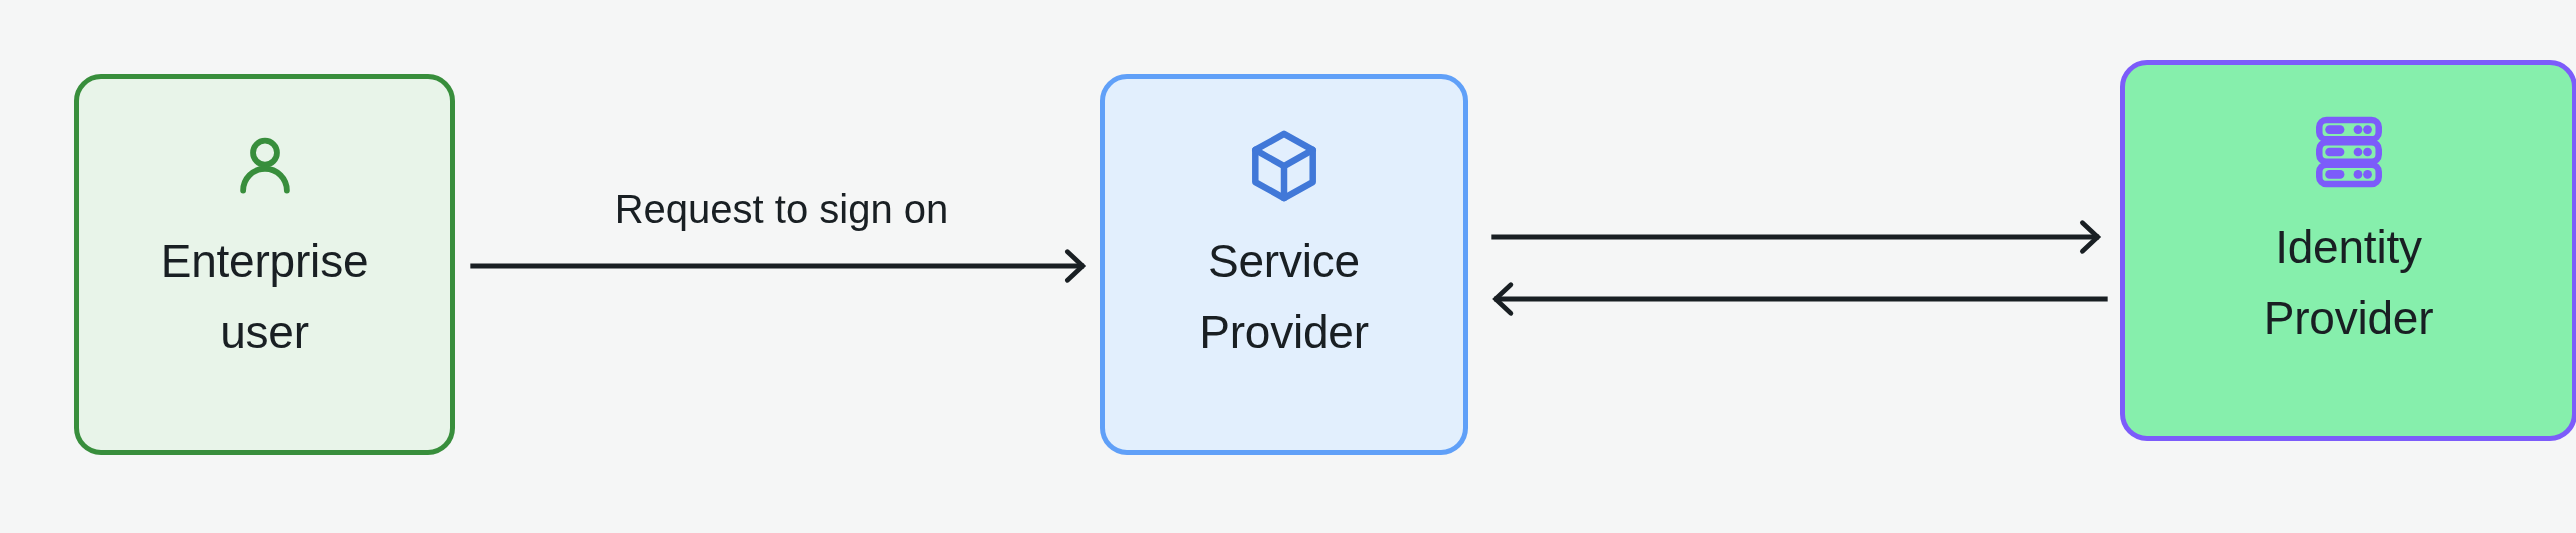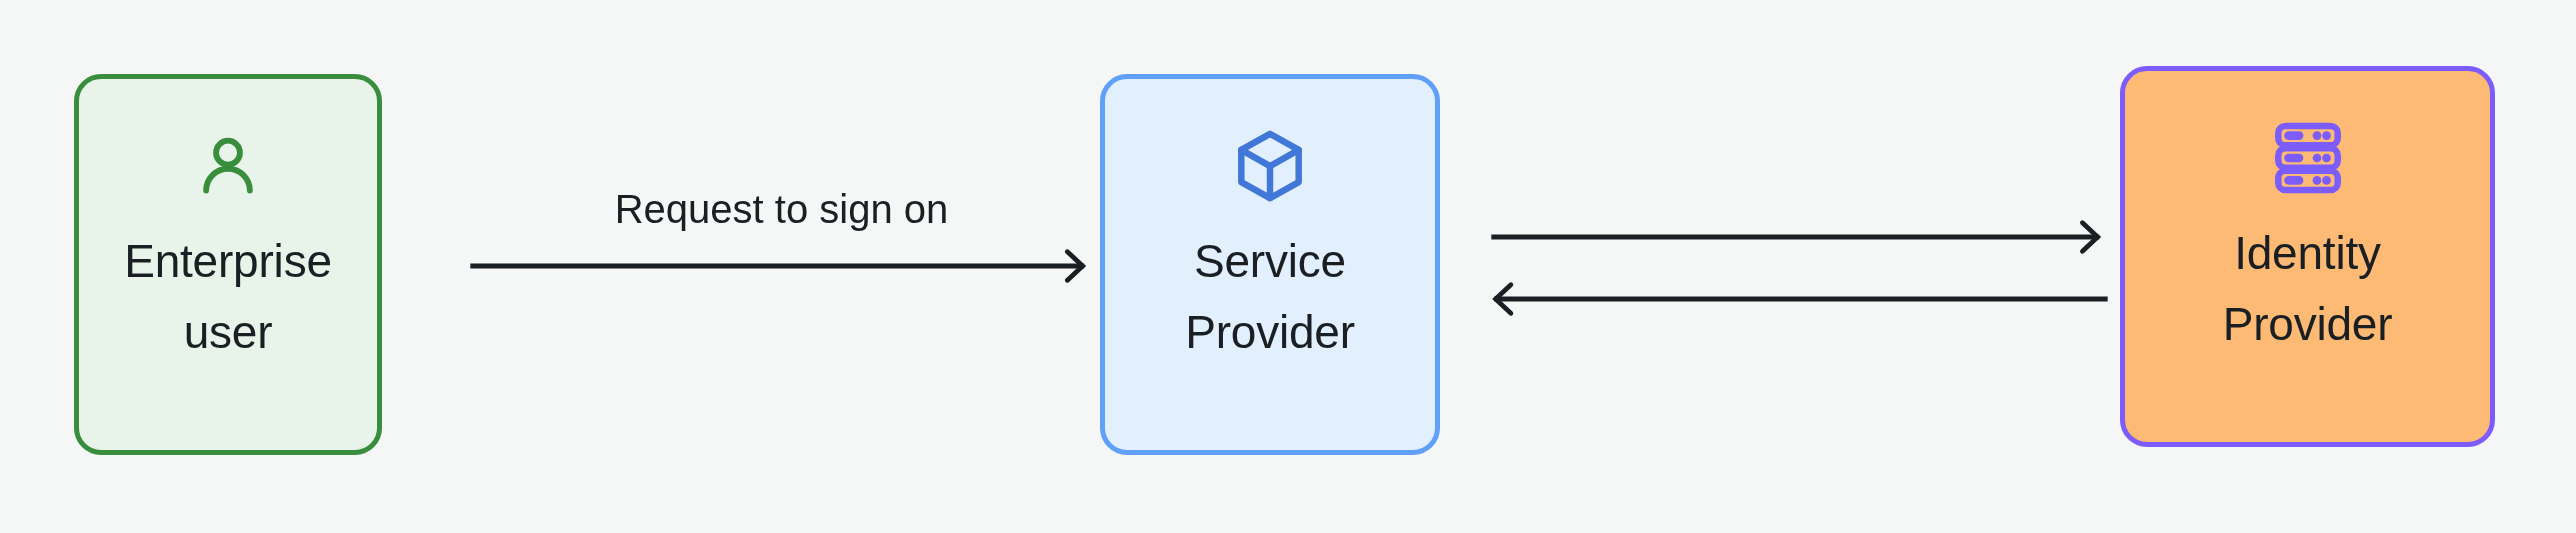--- a/index.html
+++ b/index.html
@@ -46,39 +46,39 @@
     color: #191f23;
     text-align: center;
     letter-spacing: -0.2px;
     white-space: pre-line;
     font-weight: 400;
   }
 
   #node-enterprise-user {
     left: 74px;
     top: 74px;
-    width: 308px;
+    width: 381px;
     height: 381px;
     background: #e8f4e9;
     border-color: #388e3c;
   }
   #node-service-provider {
     left: 1100px;
     top: 74px;
-    width: 340px;
+    width: 368px;
     height: 381px;
     background: #e2effd;
     border-color: #60a0f8;
   }
   #node-identity-provider {
     left: 2120px;
-    top: 66px;
-    width: 375px;
+    top: 60px;
+    width: 457px;
     height: 381px;
-    background: #fdba74;
+    background: #86efac;
     border-color: #7c5cfa;
   }
 
   
   .edge {
     position: absolute;
     line-height: 0;
   }
   .edge-label {
     position: absolute;

